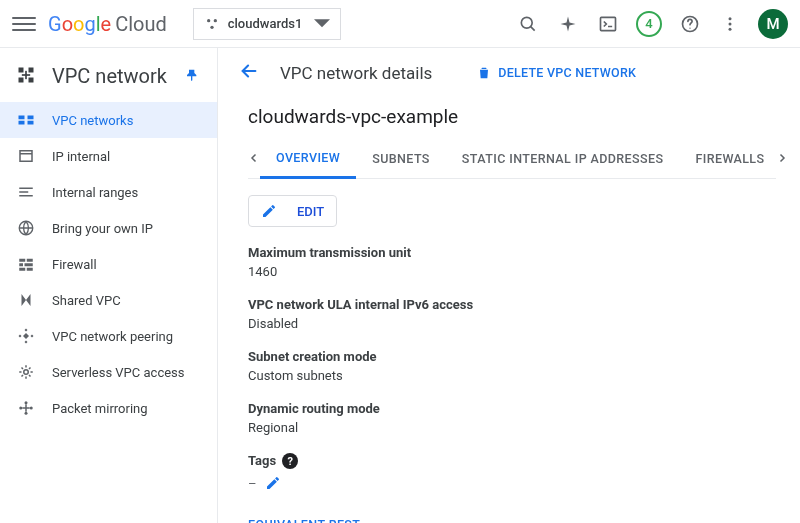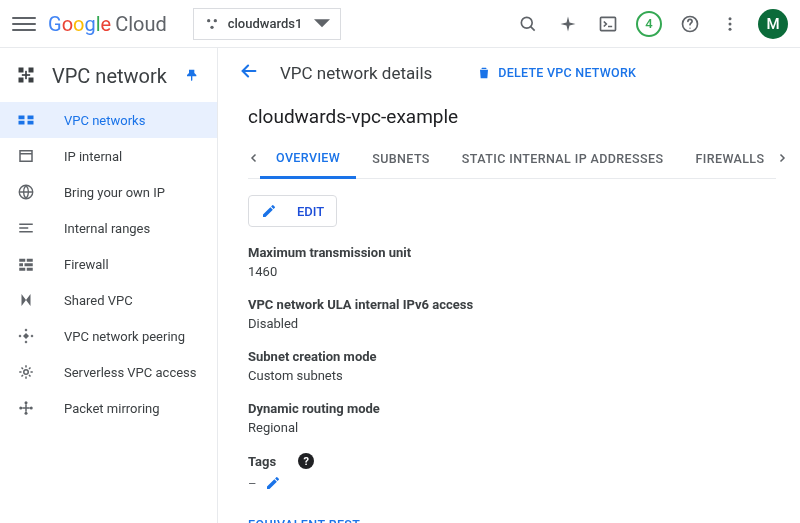--- a/index.html
+++ b/index.html
@@ -18,21 +18,21 @@
   .project-chip .caret { margin-left: 4px; }
   .icon-btn { width: 24px; height: 24px; display: flex; align-items: center; justify-content: center; cursor: pointer; color: #5f6368; }
   .badge-ring { width: 26px; height: 26px; border: 2px solid #34a853; border-radius: 50%; display: flex; align-items: center; justify-content: center; color: #34a853; font-size: 13px; font-weight: 500; }
   .avatar { width: 30px; height: 30px; border-radius: 50%; background: #0b6b3a; color: #fff; display: flex; align-items: center; justify-content: center; font-size: 15px; font-weight: 500; }
 
   .main { display: flex; height: calc(523px - 48px); }
   .sidebar { width: 218px; border-right: 1px solid #e8eaed; padding-top: 6px; }
   .side-header { display: flex; align-items: center; padding: 10px 16px 14px 16px; gap: 16px; }
   .side-header .title { font-size: 20px; color: #3c4043; flex: 1; }
   .side-header .pin { color: #1a73e8; }
-  .sidebar-item { display: flex; align-items: center; height: 36px; padding: 0 16px; gap: 28px; cursor: pointer; color: #3c4043; font-size: 13px; }
+  .sidebar-item { display: flex; align-items: center; height: 36px; padding: 0 16px; gap: 16px; cursor: pointer; color: #3c4043; font-size: 13px; }
   .sidebar-item .icn { width: 20px; height: 20px; display: flex; align-items: center; justify-content: center; color: #5f6368; }
   .sidebar-item.active { background: #e8f0fe; color: #1a73e8; }
   .sidebar-item.active .icn { color: #1a73e8; }
 
   .content { flex: 1; display: flex; flex-direction: column; overflow: hidden; }
   .page-header { display: flex; align-items: center; padding: 12px 20px; gap: 20px; }
   .page-header .back { color: #1a73e8; cursor: pointer; }
   .page-title { font-size: 17px; color: #3c4043; }
   .delete-btn { display: flex; align-items: center; gap: 6px; color: #1a73e8; font-size: 12.5px; font-weight: 500; letter-spacing: 0.25px; margin-left: 24px; cursor: pointer; }
   .delete-btn svg { width: 16px; height: 16px; }
@@ -42,21 +42,21 @@
   .tab-scroll-left, .tab-scroll-right { width: 28px; display: flex; align-items: center; justify-content: center; color: #5f6368; cursor: pointer; height: 40px; }
   .tab-scroll-right { position: absolute; right: -20px; background: #fff; }
   .tab { height: 40px; display: flex; align-items: center; padding: 0 16px; font-size: 12.5px; font-weight: 500; letter-spacing: 0.4px; color: #5f6368; cursor: pointer; white-space: nowrap; }
   .tab.active { color: #1a73e8; border-bottom: 3px solid #1a73e8; margin-bottom: -1px; }
   .edit-btn { margin-top: 16px; border: 1px solid #dadce0; border-radius: 4px; height: 32px; padding: 0 12px; display: inline-flex; align-items: center; gap: 20px; color: #1d4ed8; font-size: 13px; font-weight: 500; cursor: pointer; }
   .edit-btn svg { width: 16px; height: 16px; }
   .field { margin-top: 18px; }
   .field .label { font-size: 13px; font-weight: 700; color: #3c4043; }
   .field .value { font-size: 13px; color: #3c4043; margin-top: 4px; }
   .tags-row { margin-top: 18px; }
-  .tags-row .label-row { display: flex; align-items: center; gap: 22px; font-size: 13px; font-weight: 700; color: #3c4043; }
+  .tags-row .label-row { display: flex; gap: 6px; font-size: 13px; font-weight: 700; color: #3c4043; }
   .tags-row .help { width: 16px; height: 16px; background: #202124; color: #fff; border-radius: 50%; display: flex; align-items: center; justify-content: center; font-size: 11px; font-weight: 700; }
   .tags-row .val-row { display: flex; align-items: center; gap: 8px; margin-top: 6px; color: #5f6368; }
   .tags-row .val-row svg { width: 16px; height: 16px; color: #1a73e8; cursor: pointer; }
   .equiv-rest { margin-top: 26px; color: #1a73e8; font-size: 12.5px; font-weight: 500; letter-spacing: 0.4px; cursor: pointer; }
 </style>
 </head>
 <body>
 
 <div class="topbar">
   <div class="left">
@@ -158,34 +158,34 @@
       <div class="icn">
           <svg width="18" height="18" viewBox="0 0 24 24" fill="none" stroke="currentColor" stroke-width="2">
             <rect x="4" y="5" width="16" height="14"></rect>
             <path d="M4 9h16"></path>
           </svg>
         </div>
       <span>IP internal</span>
     </div>
     <div class="sidebar-item">
       <div class="icn">
+          <svg width="18" height="18" viewBox="0 0 24 24" fill="currentColor">
+            <path d="M3 6h18v2H3zM3 11h12v2H3zM3 16h18v2H3z"></path>
+          </svg>
+        </div>
+      <span>Internal ranges</span>
+    </div>
+    <div class="sidebar-item">
+      <div class="icn">
           <svg width="18" height="18" viewBox="0 0 24 24" fill="none" stroke="currentColor" stroke-width="1.8">
             <circle cx="12" cy="12" r="9"></circle>
             <path d="M3 12h18M12 3a14 14 0 010 18M12 3a14 14 0 000 18"></path>
           </svg>
         </div>
       <span>Bring your own IP</span>
-    </div>
-    <div class="sidebar-item">
-      <div class="icn">
-          <svg width="18" height="18" viewBox="0 0 24 24" fill="currentColor">
-            <path d="M3 6h18v2H3zM3 11h12v2H3zM3 16h18v2H3z"></path>
-          </svg>
-        </div>
-      <span>Internal ranges</span>
     </div>
     <div class="sidebar-item">
       <div class="icn">
           <svg width="18" height="18" viewBox="0 0 24 24" fill="currentColor">
             <rect x="3" y="5" width="8" height="4"></rect>
             <rect x="13" y="5" width="8" height="4"></rect>
             <rect x="3" y="11" width="5" height="4"></rect>
             <rect x="10" y="11" width="11" height="4"></rect>
             <rect x="3" y="17" width="8" height="4"></rect>
             <rect x="13" y="17" width="8" height="4"></rect>

